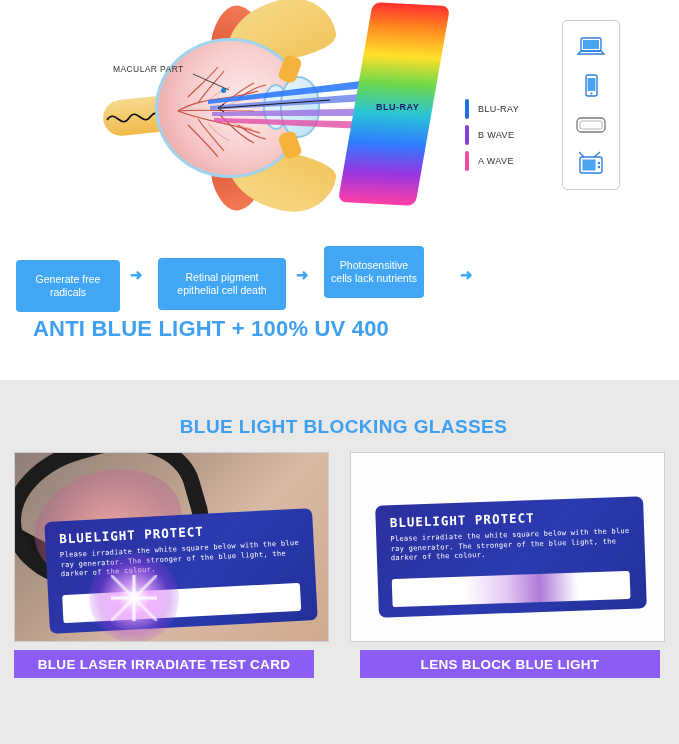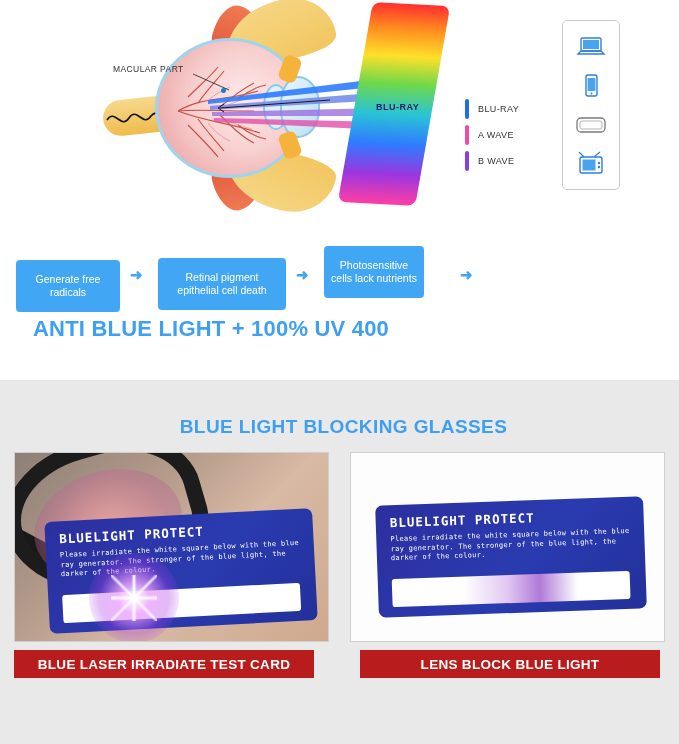--- a/index.html
+++ b/index.html
@@ -431,21 +431,21 @@
   }
   .right-photo-bg {
     position: absolute;
     inset: 0;
     background: #fdfdfd;
   }
   .caption {
     position: absolute;
     top: 270px;
     height: 28px;
-    background: #b91c1c;
+    background: #8b5cf6;
     color: #ffffff;
     font-size: 13.5px;
     font-weight: bold;
     letter-spacing: 0.3px;
     display: flex;
     align-items: center;
     justify-content: center;
     box-sizing: border-box;
   }
   .cap-left { left: 14px; width: 300px; }
@@ -516,26 +516,26 @@
 
     <div class="rainbow"></div>
     <div class="rainbow-label">BLU-RAY</div>
 
     <div class="legend">
       <div class="legend-row">
         <div class="legend-bar" style="background:#1f6fe0"></div>
         <div class="legend-text">BLU-RAY</div>
       </div>
       <div class="legend-row">
+        <div class="legend-bar" style="background:#8b3fd6"></div>
+        <div class="legend-text">B WAVE</div>
+      </div>
+      <div class="legend-row">
         <div class="legend-bar" style="background:#ef4aa8"></div>
         <div class="legend-text">A WAVE</div>
-      </div>
-      <div class="legend-row">
-        <div class="legend-bar" style="background:#8b3fd6"></div>
-        <div class="legend-text">B WAVE</div>
       </div>
     </div>
 
     <div class="device-box">
       <div class="device-icon">
         <svg width="30" height="24" viewBox="0 0 30 24">
           <rect x="5" y="3" width="20" height="13" rx="1.5" fill="none" stroke="#2f80d8" stroke-width="1.4"></rect>
           <rect x="7" y="5" width="16" height="9" fill="#4aa3f0"></rect>
           <path d="M2,19 L28,19 L25,16 L5,16 Z" fill="none" stroke="#2f80d8" stroke-width="1.4"></path>
         </svg>

